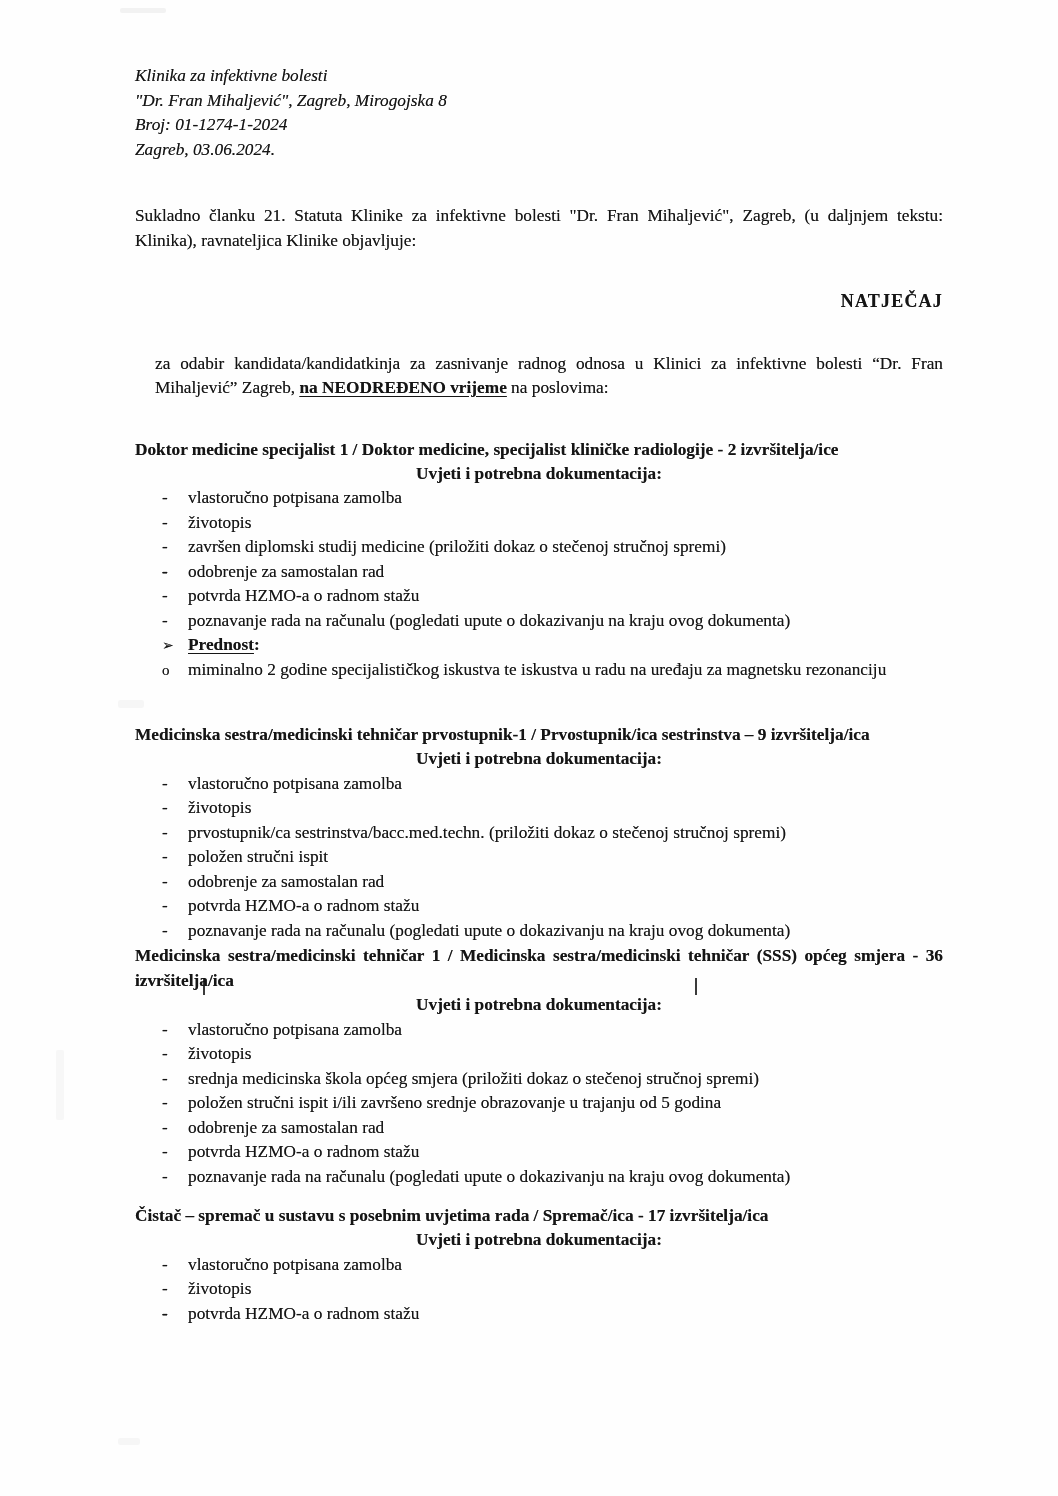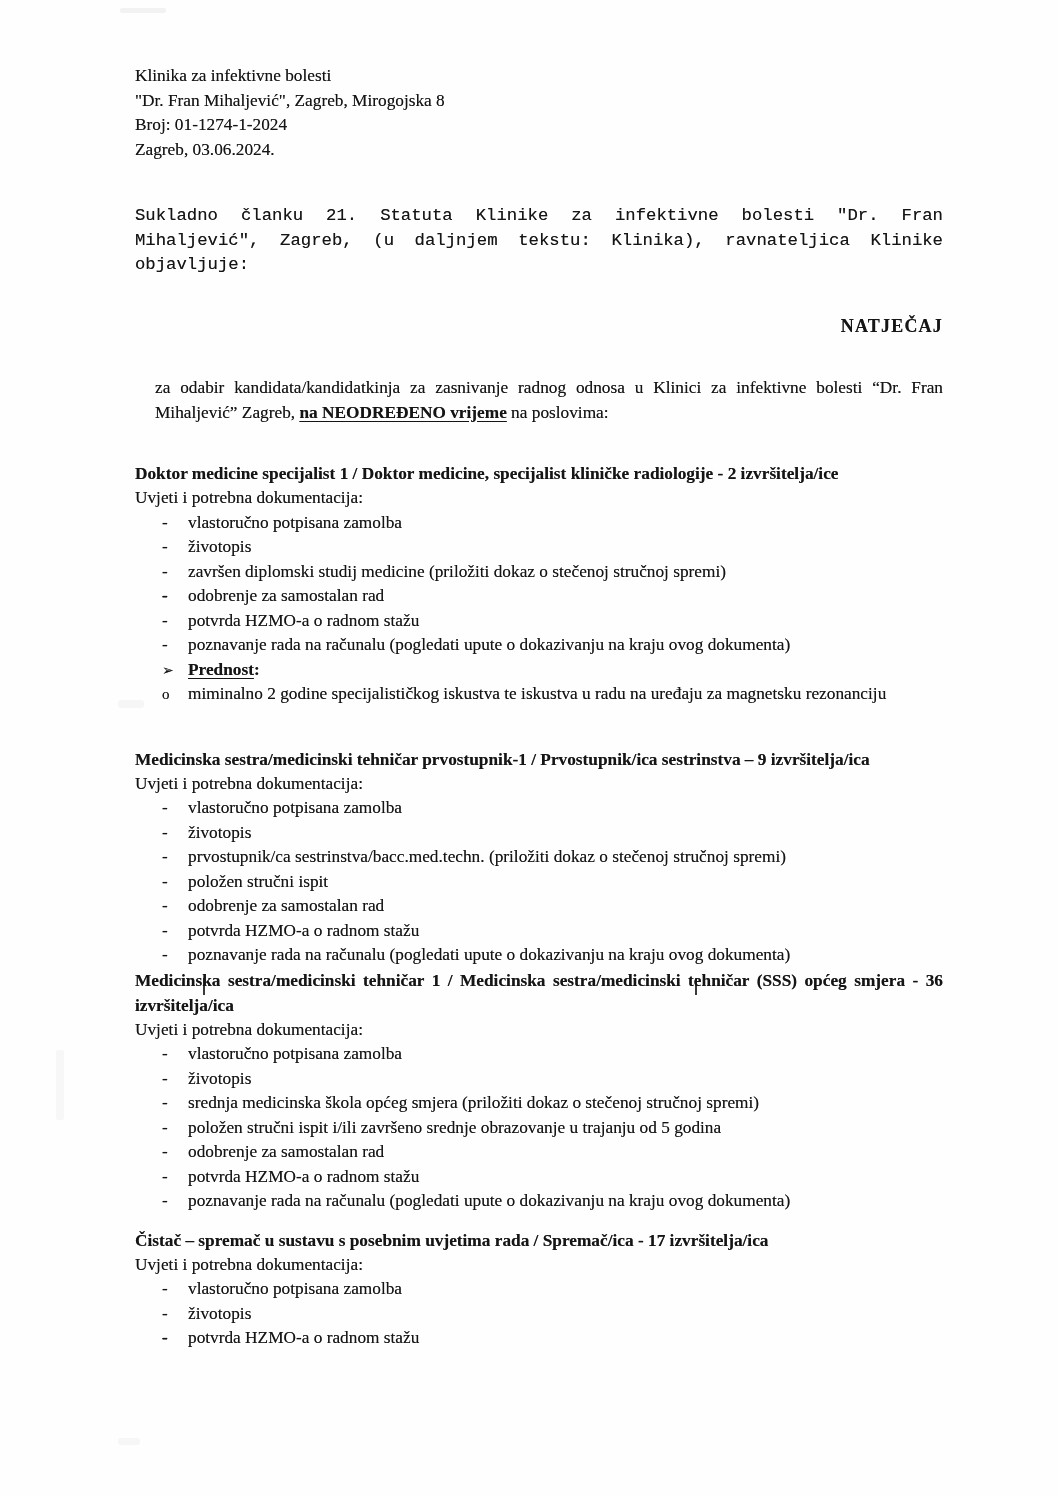--- a/index.html
+++ b/index.html
@@ -19,26 +19,25 @@
   }
   .content {
     position: absolute;
     left: 135px;
     top: 0;
     width: 808px;
     font-size: 17.3px;
     line-height: 24.5px;
   }
   .header-block { margin-top: 64px; }
-  .header-line { white-space: nowrap; }
+  .header-line { white-space: nowrap; font-style: italic; }
 
   .intro {
     margin-top: 42px;
     text-align: justify;
-    font-family: Liberation Mono, monospace;
   }
   .doc-title {
     margin-top: 36px;
     text-align: right;
     font-weight: bold;
     font-size: 18px;
     letter-spacing: 1.2px;
   }
   .subject {
     margin-top: 38px;
@@ -54,21 +53,21 @@
   .job-section { margin-top: 40px; }
   .job-section.first { margin-top: 36px; }
   .job-section.third { margin-top: 0; }
   .job-section.fourth { margin-top: 14px; }
 
   .job-title {
     font-weight: bold;
     text-align: justify;
     line-height: 25px;
   }
-  .conditions-label { text-align: left; }
+  .conditions-label { text-align: center; font-weight: bold; }
 
   ul.req-list {
     margin: 0;
     padding: 0;
     list-style: none;
   }
   ul.req-list > li {
     position: relative;
     padding-left: 53px;
     text-align: justify;

